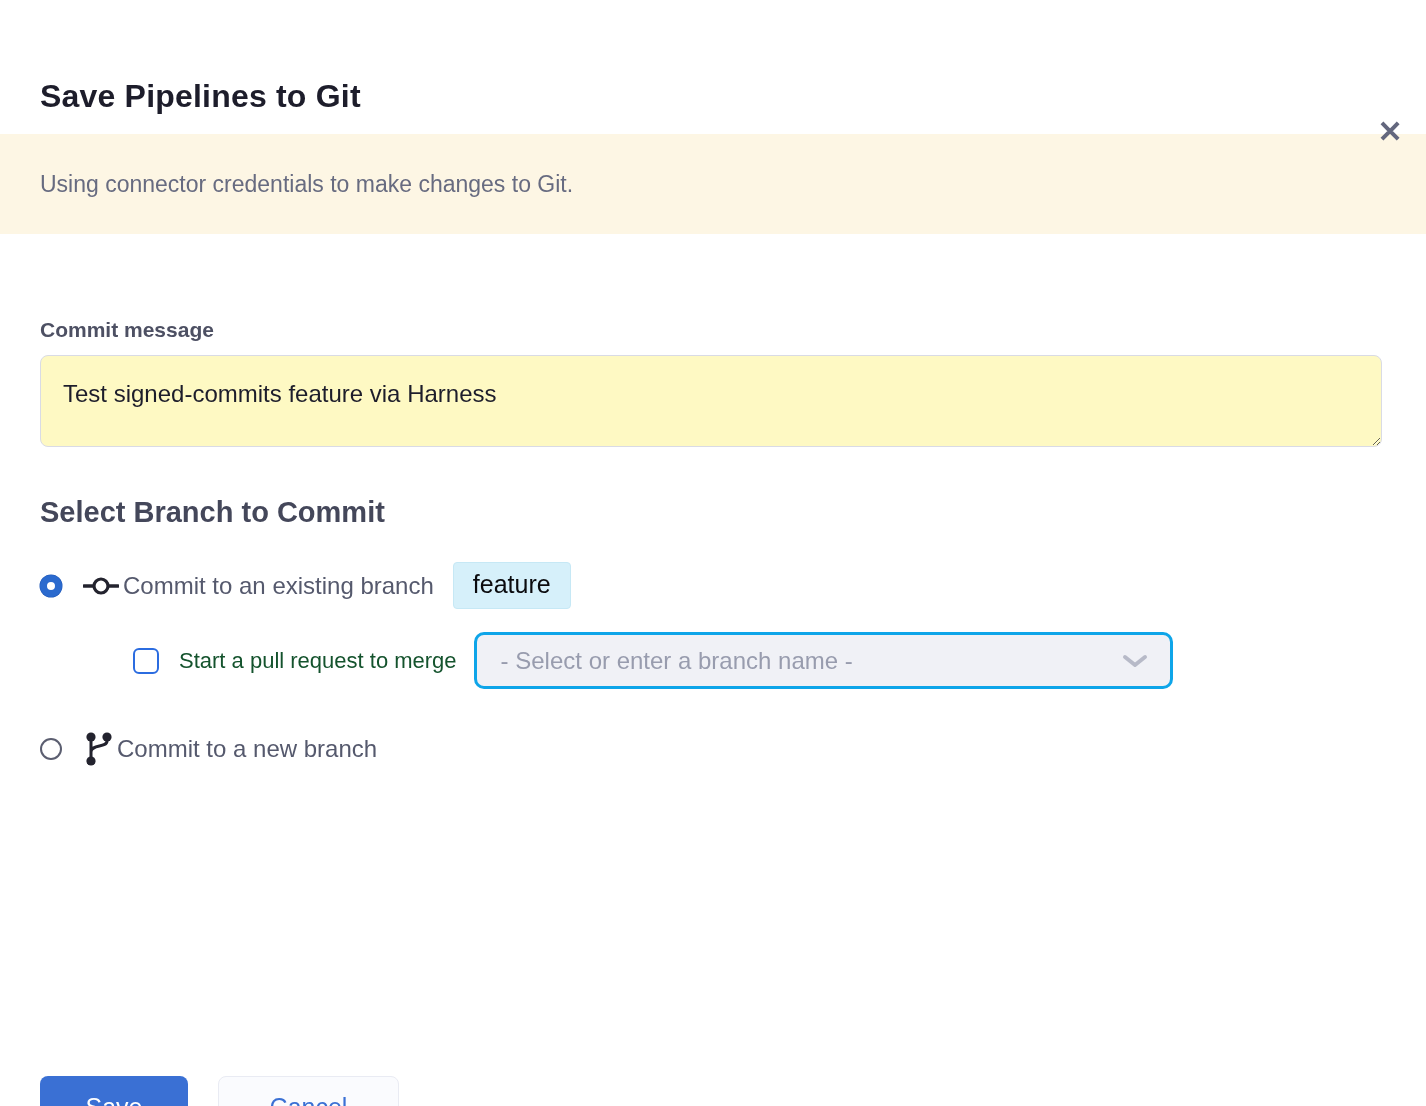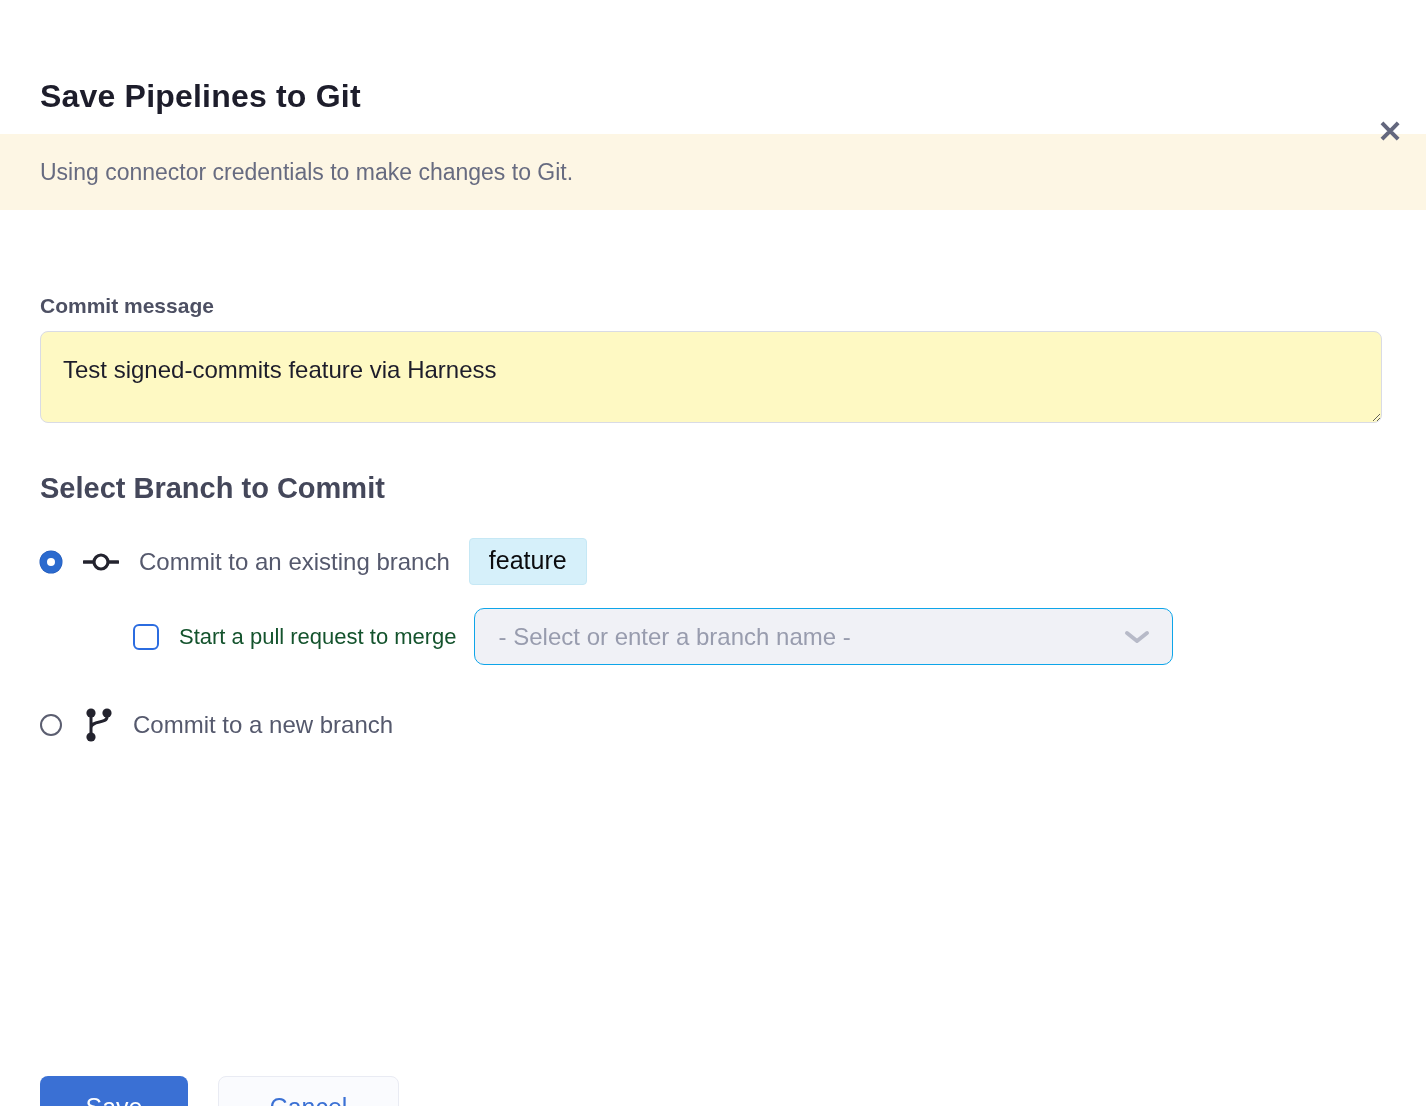--- a/index.html
+++ b/index.html
@@ -23,21 +23,21 @@
 
   h1.title {
     margin: 76px 0 0 40px;
     font-size: 32px; line-height: 40px; font-weight: 700;
     color: #1d1d2b;
     letter-spacing: 0.2px;
   }
 
   .banner {
     margin-top: 18px;
-    height: 76px;
+    height: 100px;
     background: #fdf6e4;
     display: flex; align-items: center;
     padding: 0 40px;
     font-size: 23px; color: #676b80;
   }
 
   .content { padding: 0 40px; }
 
   .field-label {
     margin-top: 84px;
@@ -77,21 +77,21 @@
     border: 7px solid #2b6ace;
     box-shadow: 0 0 0 0.5px #1f57b6;
   }
   .radio.unselected {
     background: #fff;
     border: 2px solid #5b5e70;
   }
 
   .opt-icon { margin-left: 21px; display: flex; align-items: center; }
   .opt-label {
-    margin-left: 20px;
+    margin-left: 4px;
     font-size: 24px; color: #55596d;
   }
 
   .branch-badge {
     margin-left: 19px;
     background: #d6f0fa;
     border: 1px solid #c6e8f5;
     border-radius: 4px;
     padding: 7px 19px 9px 19px;
     font-size: 25px; color: #0b0b0e;
@@ -112,21 +112,21 @@
   }
   .checkbox-label {
     margin-left: 20px;
     font-size: 22px; color: #14532d;
   }
 
   .branch-select {
     margin-left: 17px;
     width: 699px; height: 57px;
     background: #f0f1f6;
-    border: 1px solid #0ea5e9;
+    border: 3px solid #0ea5e9;
     border-radius: 10px;
     display: flex; align-items: center;
     padding: 0 22px 0 24px;
     cursor: pointer;
   }
   .branch-select .placeholder {
     font-size: 24px; color: #989cae;
     flex: 1 1 auto;
     white-space: nowrap; overflow: hidden;
   }

